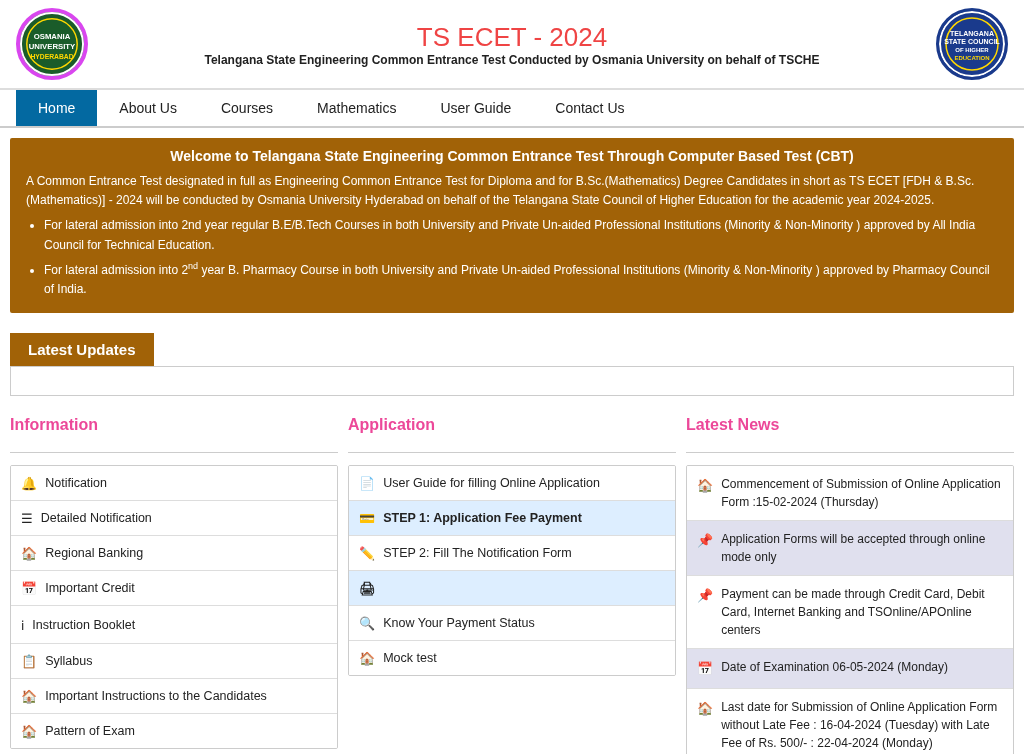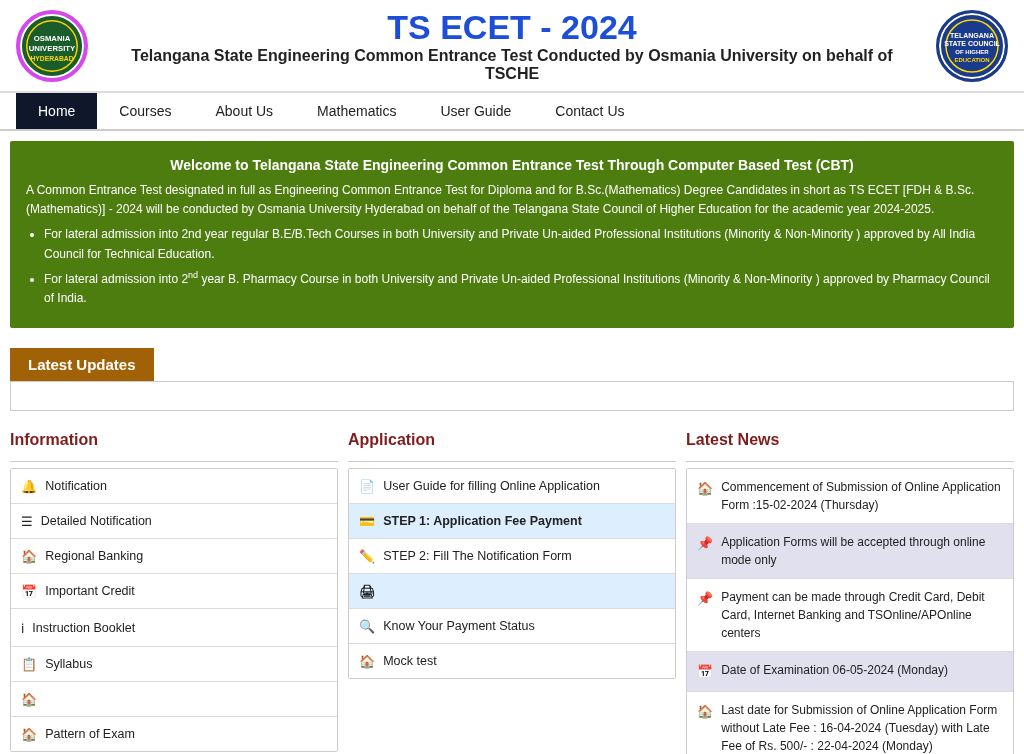--- a/index.html
+++ b/index.html
@@ -1,48 +1,48 @@
 <!DOCTYPE html>
 <html><head>
   <meta charset="utf-8">
   <style>
     * { box-sizing: border-box; margin: 0; padding: 0; }
     body { font-family: Arial, sans-serif; font-size: 13px; background: #fff; color: #222; }
 
     
     .header { display: flex; align-items: center; padding: 8px 16px; border-bottom: 2px solid #ddd; gap: 16px; }
     .header-center { flex: 1; text-align: center; }
-    .header-title { color: #1d4ed8; font-size: 34px; font-weight: bold; }
-    .header-subtitle { font-size: 16px; font-weight: bold; color: #222; }
+    .header-title { color: #ef4444; font-size: 26px; font-weight: normal; }
+    .header-subtitle { font-size: 12px; font-weight: bold; color: #222; }
 
     
     .logo-circle { border-radius: 50%; background: #1a5c2a; display: flex; align-items: center; justify-content: center; color: #fff; font-size: 10px; font-weight: bold; text-align: left; width: 72px; height: 72px; border: 4px solid #d946ef; }
     .logo-circle-right { border-radius: 50%; background: #1a3a8c; display: flex; align-items: center; justify-content: center; color: #fff; font-size: 10px; font-weight: bold; text-align: center; width: 72px; height: 72px; border: 3px solid #1a3a8c; overflow: hidden; }
 
     
     nav { background: #fff; border-bottom: 2px solid #ccc; padding: 0 16px; }
     nav ul { display: flex; list-style: none; gap: 0; }
     nav ul li a { display: block; padding: 10px 22px; text-decoration: none; color: #222; font-size: 14px; }
-    nav ul li.active a { background: #0f172a; color: #fff; }
-
-    
-    .welcome-banner { background: #4d7c0f; color: #fff; padding: 16px 16px; margin: 10px; border-radius: 2px; }
+    nav ul li.active a { background: #0369a1; color: #fff; }
+
+    
+    .welcome-banner { background: #a16207; color: #fff; padding: 10px 16px; margin: 10px; border-radius: 2px; }
     .welcome-banner h2 { font-size: 14px; text-align: center; margin-bottom: 8px; }
     .welcome-banner p, .welcome-banner li { font-size: 12px; line-height: 1.6; }
     .welcome-banner ul { padding-left: 18px; margin-top: 6px; }
     .welcome-banner ul li { margin-bottom: 4px; }
 
     
     .latest-updates-bar { background: #a16207; color: #fff; display: inline-block; padding: 8px 18px; margin: 10px 10px 0 10px; font-size: 15px; font-weight: bold; }
     .latest-updates-container { border: 1px solid #ccc; margin: 0 10px 10px 10px; padding: 0; min-height: 30px; }
 
     
     .columns { display: flex; gap: 10px; padding: 10px; }
     .col { flex: 1; }
-    .col h3 { color: #7f1d1d; font-size: 16px; margin-bottom: 6px; border-bottom: 1px solid #ccc; padding-bottom: 12px; }
+    .col h3 { color: #ec4899; font-size: 16px; margin-bottom: 12px; border-bottom: 1px solid #ccc; padding-bottom: 18px; }
 
     
     .info-list { border: 1px solid #ccc; border-radius: 2px; overflow: hidden; }
     .info-list .item { display: flex; align-items: center; gap: 8px; padding: 9px 10px; border-bottom: 1px solid #ddd; cursor: pointer; background: #fff; font-size: 12.5px; }
     .info-list .item:last-child { border-bottom: none; }
 
     
     .app-list { border: 1px solid #ccc; border-radius: 2px; overflow: hidden; }
     .app-list .item { display: flex; align-items: center; gap: 8px; padding: 9px 10px; border-bottom: 1px solid #ddd; cursor: pointer; background: #fff; font-size: 12.5px; }
     .app-list .item:last-child { border-bottom: none; }
@@ -86,24 +86,24 @@
     </svg>
   </div>
 </div>
 
 <nav>
   <ul>
     <li class="active">
         <a href="#">Home</a>
       </li>
     <li>
+        <a href="#">About Us</a>
+      </li>
+    <li>
         <a href="#">Courses</a>
-      </li>
-    <li>
-        <a href="#">About Us</a>
       </li>
     <li>
         <a href="#">Mathematics</a>
       </li>
     <li>
         <a href="#">User Guide</a>
       </li>
     <li>
         <a href="#">Contact Us</a>
       </li>
@@ -148,20 +148,21 @@
       <div class="item">
         <span class="icon">ℹ</span>
         <span>Instruction Booklet</span>
       </div>
       <div class="item">
         <span class="icon">📋</span>
         <span>Syllabus</span>
       </div>
       <div class="item">
         <span class="icon">🏠</span>
+        <span>Important Instructions to the Candidates</span>
       </div>
       <div class="item">
         <span class="icon">🏠</span>
         <span>Pattern of Exam</span>
       </div>
     </div>
   </div>
 
   <div class="col">
     <h3>Application</h3>

